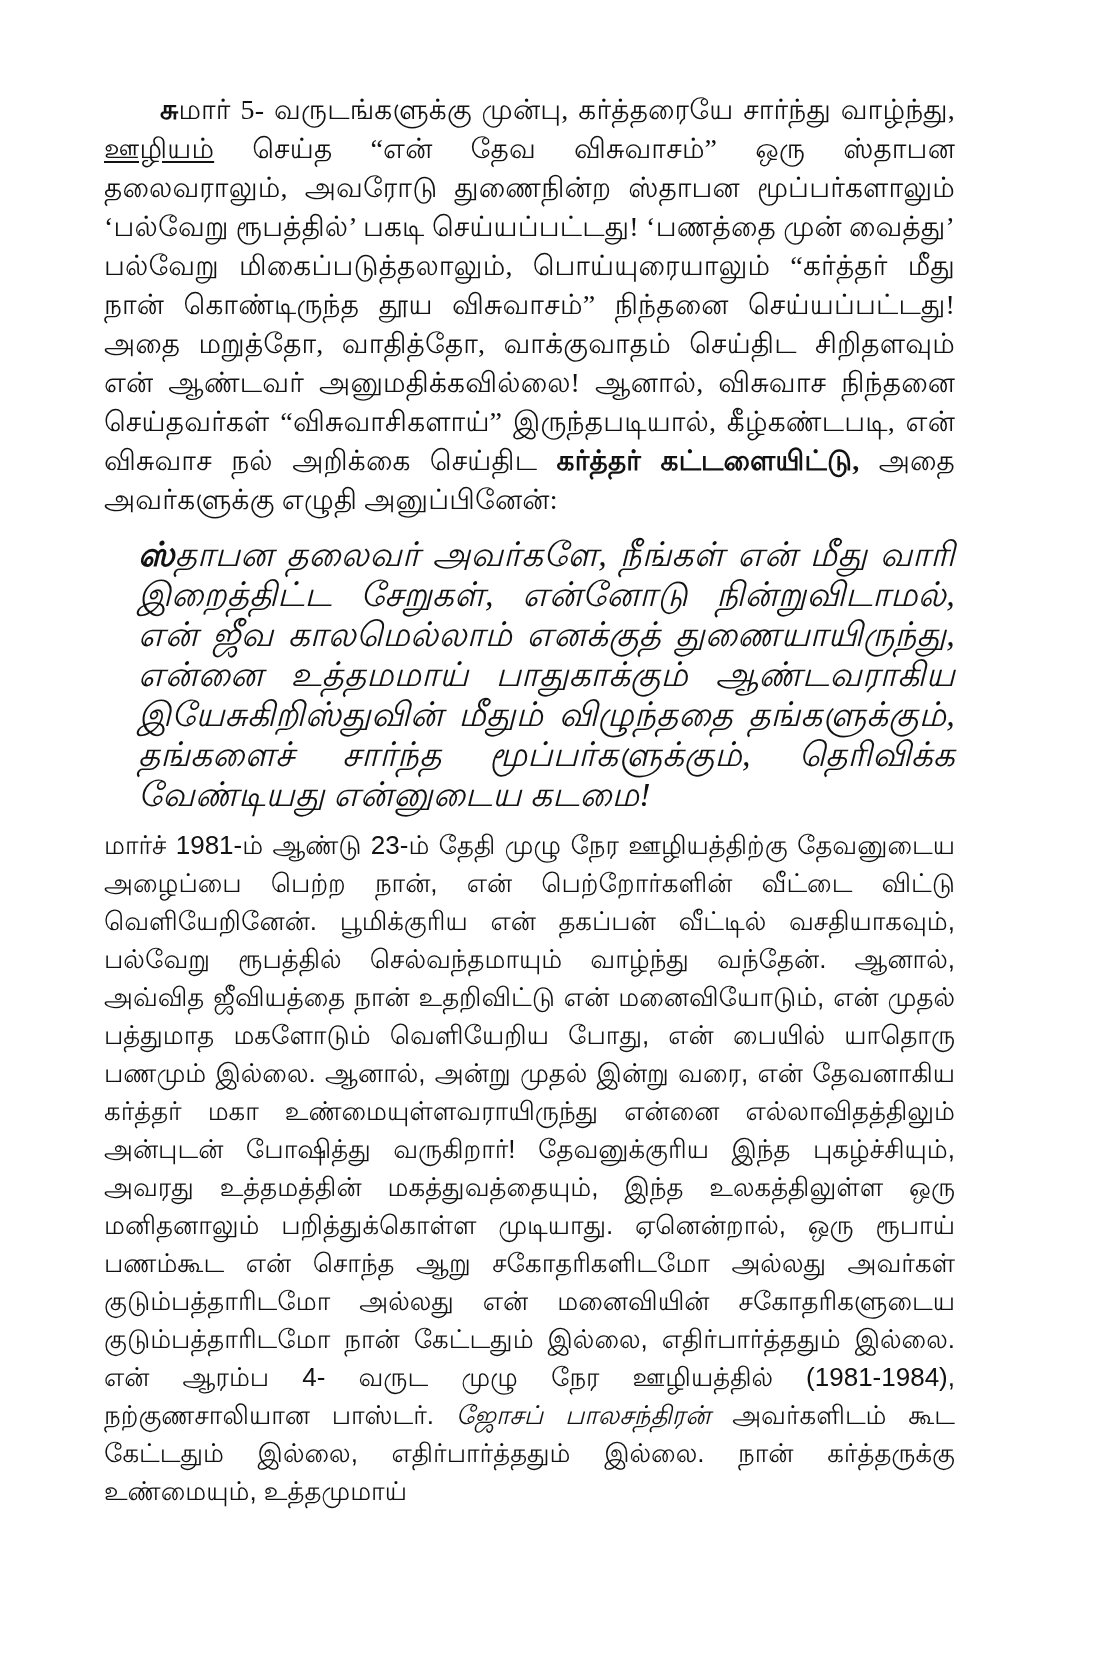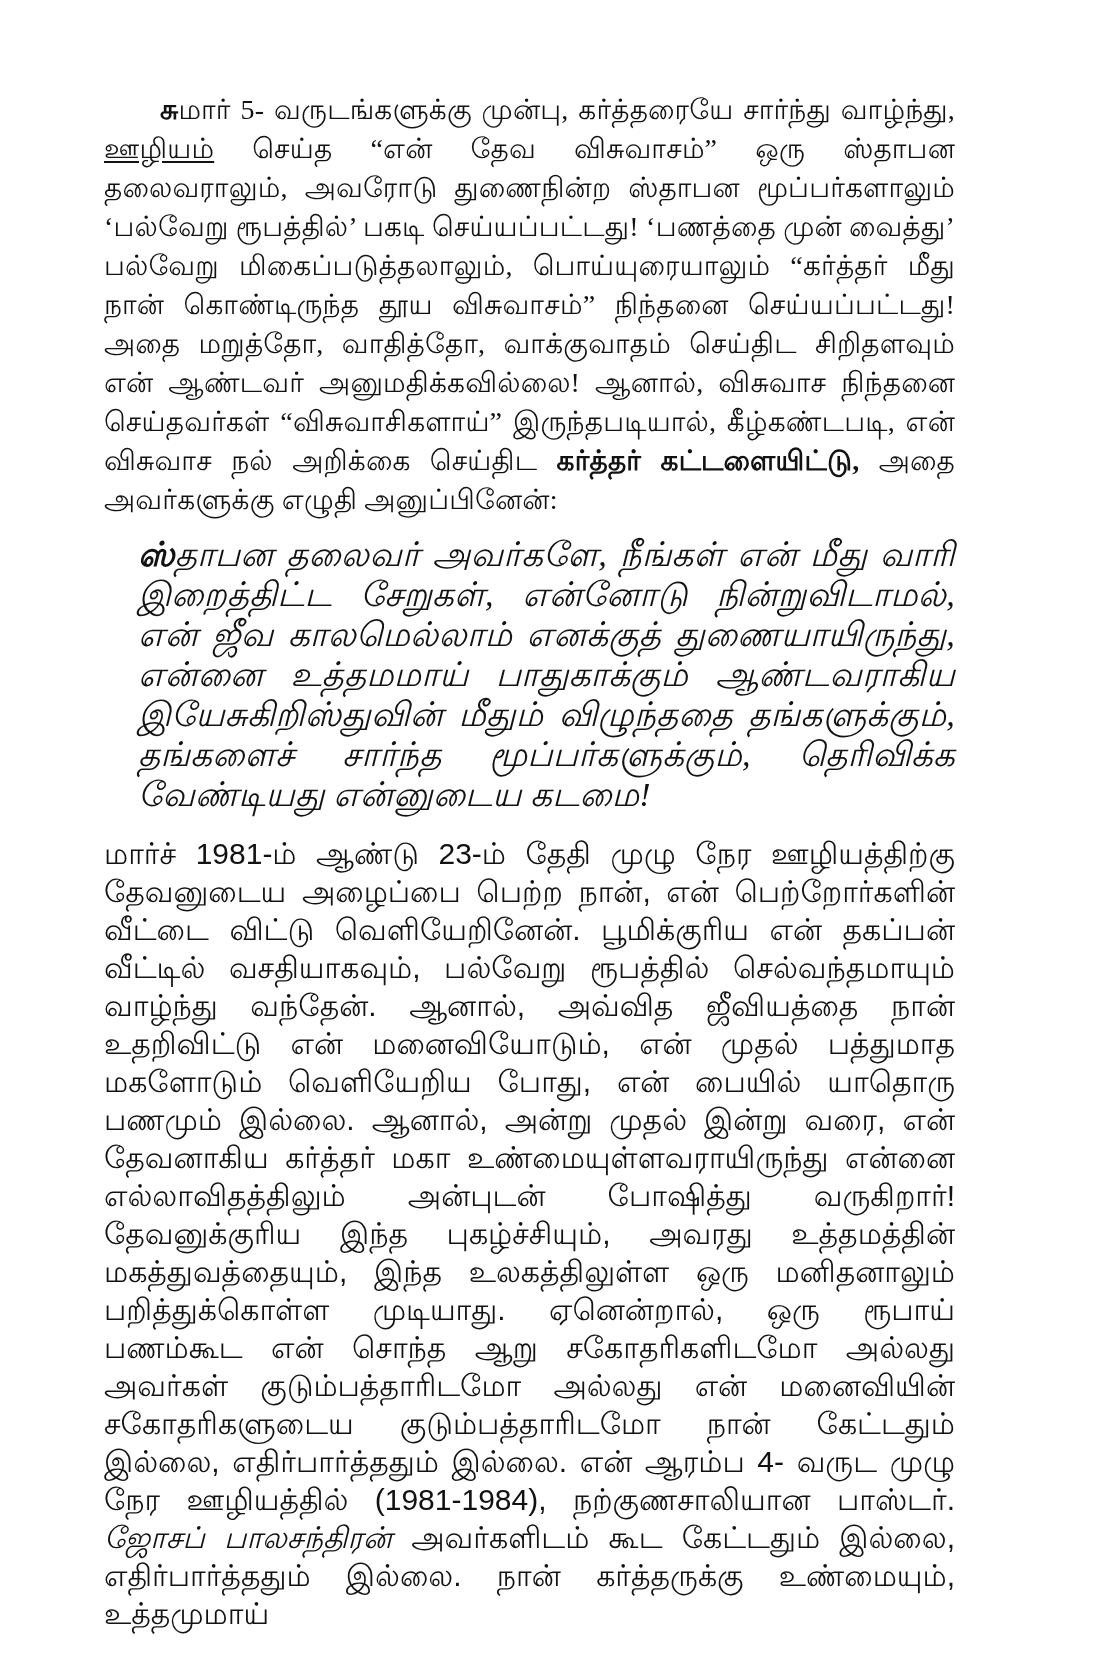--- a/index.html
+++ b/index.html
@@ -41,23 +41,23 @@
     font-style: italic;
     font-size: 34px;
     line-height: 40px;
     letter-spacing: 0.2px;
   }
   .quote-para + .quote-para {
     margin-top: 18px;
   }
   
   .para-body {
-    margin-top: 20px;
+    margin-top: 11px;
     font-family: "Liberation Sans", sans-serif;
-    font-size: 30px;
+    font-size: 26px;
     line-height: 38px;
   }
   .b  { font-weight: bold; }
   .u  { text-decoration: underline; text-underline-offset: 3px; }
   .i  { font-style: italic; }
 </style>
 </head>
 <body>
 
 <div class="page">

